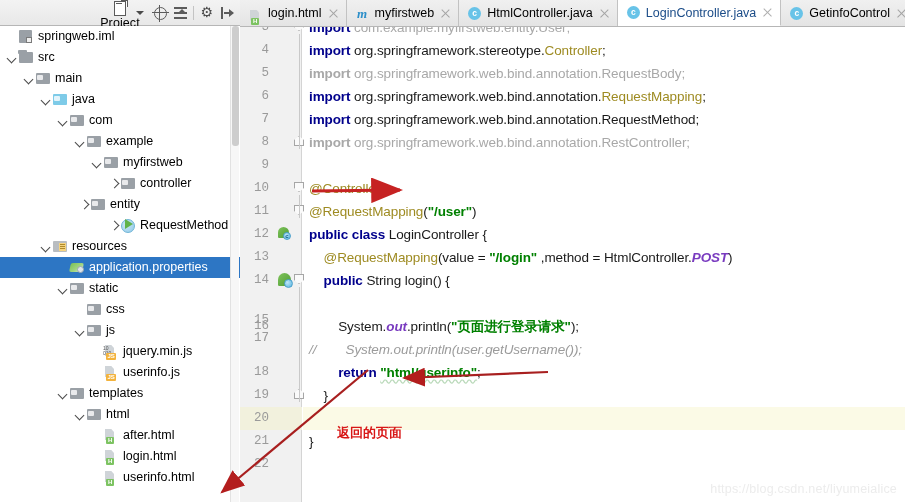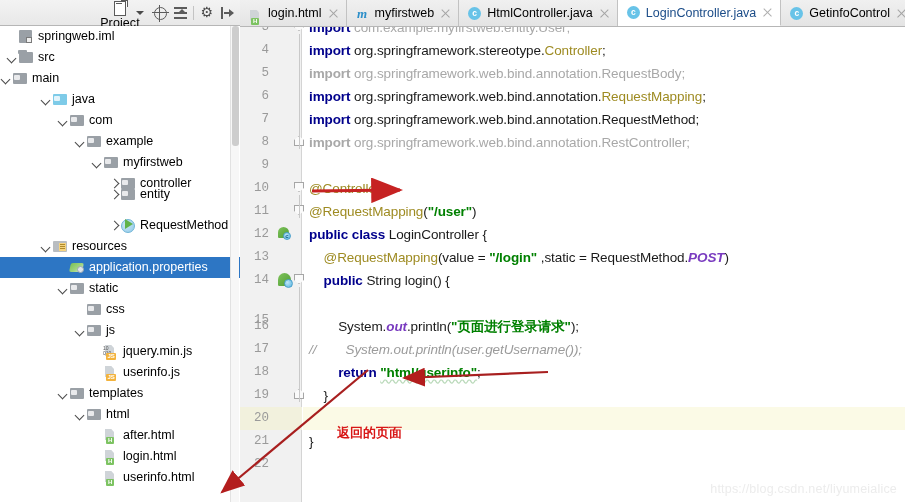--- a/index.html
+++ b/index.html
@@ -317,21 +317,21 @@
           </span>
           <span class="tlabel">springweb.iml</span>
         </div>
         <div class="trow" style="top: 21px; position: absolute; left: 0px; right: 0px; padding-left: 6px;">
           <span class="twist open"></span>
           <span class="ticon">
             <span class="f-src"></span>
           </span>
           <span class="tlabel">src</span>
         </div>
-        <div class="trow" style="top: 42px; position: absolute; left: 0px; right: 0px; ">
+        <div class="trow" style="top: 42px; position: absolute; left: 0px; right: 0px; padding-left: 23px;">
           <span class="twist open"></span>
           <span class="ticon">
             <span class="f-grey"></span>
           </span>
           <span class="tlabel">main</span>
         </div>
         <div class="trow" style="top: 84px; position: absolute; left: 0px; right: 0px; padding-left: 57px;">
           <span class="twist open"></span>
           <span class="ticon">
             <span class="f-grey"></span>
@@ -359,21 +359,21 @@
           </span>
           <span class="tlabel">myfirstweb</span>
         </div>
         <div class="trow" style="top: 147px; position: absolute; left: 0px; right: 0px; padding-left: 108px;">
           <span class="twist closed"></span>
           <span class="ticon">
             <span class="f-grey"></span>
           </span>
           <span class="tlabel">controller</span>
         </div>
-        <div class="trow" style="top: 158px; position: absolute; left: 0px; right: 0px; padding-left: 108px;">
+        <div class="trow" style="top: 168px; position: absolute; left: 0px; right: 0px; padding-left: 78px;">
           <span class="twist closed"></span>
           <span class="ticon">
             <span class="f-grey"></span>
           </span>
           <span class="tlabel">entity</span>
         </div>
         <div class="trow" style="top: 189px; position: absolute; left: 0px; right: 0px; padding-left: 108px;">
           <span class="twist closed"></span>
           <span class="ticon">
             <span class="ico-spring"></span>
@@ -547,21 +547,21 @@
             <span class="bean-ico">
               <span class="leaf"></span>
               <span class="dot"></span>
             </span>
           </div>
           <div class="fold" style="top: 242px;">
             <span class="box arrowdn"></span>
           </div>
           <div class="lnum" style="top: 282px;">15</div>
           <div class="lnum" style="top: 288px;">16</div>
-          <div class="lnum" style="top: 311px;">17</div>
+          <div class="lnum" style="top: 300px;">17</div>
           <div class="lnum" style="top: 334px;">18</div>
           <div class="lnum" style="top: 357px;">19</div>
           <div class="fold" style="top: 357px;">
             <span class="box arrowup"></span>
           </div>
           <div id="curline-gutter" style="top: 380px;"></div>
           <div class="lnum" style="top: 380px;">20</div>
           <div class="lnum" style="top: 403px;">21</div>
           <div class="lnum" style="top: 426px;">22</div>
           <div class="foldline" style="top: 7px; height: 115px;"></div>
@@ -572,21 +572,21 @@
           <div class="cline" style="top: -11px;"><span class="k">import </span><span class="dim">com.example.myfirstweb.entity.User;</span></div>
           <div class="cline" style="top: 12px;"><span class="k">import </span><span class="plain">org.springframework.stereotype.</span><span class="ann">Controller</span><span class="plain">;</span></div>
           <div class="cline" style="top: 35px;"><span class="dim" style="font-weight: bold;">import </span><span class="dim">org.springframework.web.bind.annotation.RequestBody;</span></div>
           <div class="cline" style="top: 58px;"><span class="k">import </span><span class="plain">org.springframework.web.bind.annotation.</span><span class="ann">RequestMapping</span><span class="plain">;</span></div>
           <div class="cline" style="top: 81px;"><span class="k">import </span><span class="plain">org.springframework.web.bind.annotation.RequestMethod;</span></div>
           <div class="cline" style="top: 104px;"><span class="dim" style="font-weight: bold;">import </span><span class="dim">org.springframework.web.bind.annotation.RestController;</span></div>
           <div class="cline" style="top: 127px;"></div>
           <div class="cline" style="top: 150px;"><span class="ann">@Controller</span></div>
           <div class="cline" style="top: 173px;"><span class="ann">@RequestMapping</span><span class="plain">(</span><span class="str">"/user"</span><span class="plain">)</span></div>
           <div class="cline" style="top: 196px;"><span class="k">public class </span><span class="plain">LoginController</span><span class="plain"> {</span></div>
-          <div class="cline" style="top: 219px;"><span class="ann">    @RequestMapping</span><span class="plain">(value = </span><span class="str">"/login"</span><span class="plain"> ,static = RequestMethod.</span><span class="stat">POST</span><span class="plain">)</span></div>
+          <div class="cline" style="top: 219px;"><span class="ann">    @RequestMapping</span><span class="plain">(value = </span><span class="str">"/login"</span><span class="plain"> ,method = HtmlController.</span><span class="stat">POST</span><span class="plain">)</span></div>
           <div class="cline" style="top: 242px;"><span class="k">    public </span><span class="plain">String </span><span class="plain">login</span><span class="plain">() {</span></div>
           <div class="cline" style="top: 265px;"></div>
           <div class="cline" style="top: 288px;"><span class="plain">        System.</span><span class="stat">out</span><span class="plain">.println(</span><span class="str">"页面进行登录请求"</span><span class="plain">);</span></div>
           <div class="cline" style="top: 311px;"><span class="cmt">//        System.out.println(user.getUsername());</span></div>
           <div class="cline" style="top: 334px;"><span class="k">        return </span><span class="str warnstr">"html/userinfo"</span><span class="plain">;</span></div>
           <div class="cline" style="top: 357px;"><span class="plain">    }</span></div>
           <div class="cline current" style="top: 380px;"></div>
           <div class="cline" style="top: 403px;"><span class="plain">}</span></div>
           <div class="cline" style="top: 426px;"></div>
         </div>

